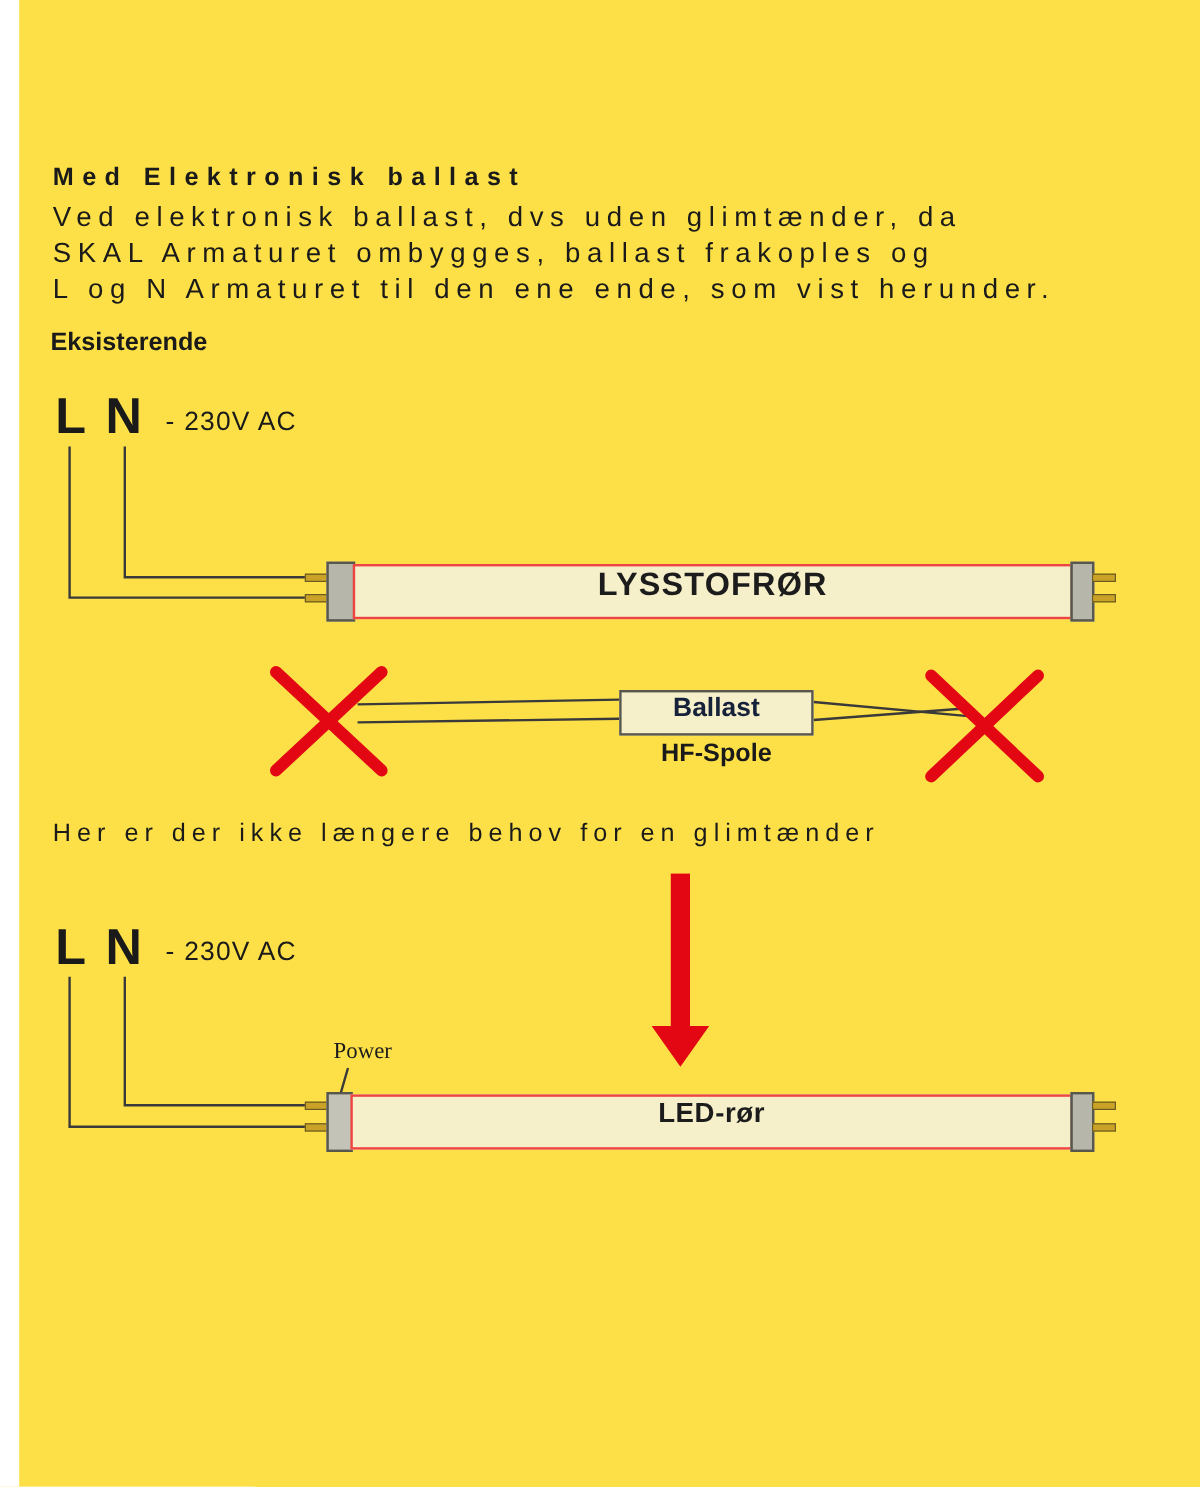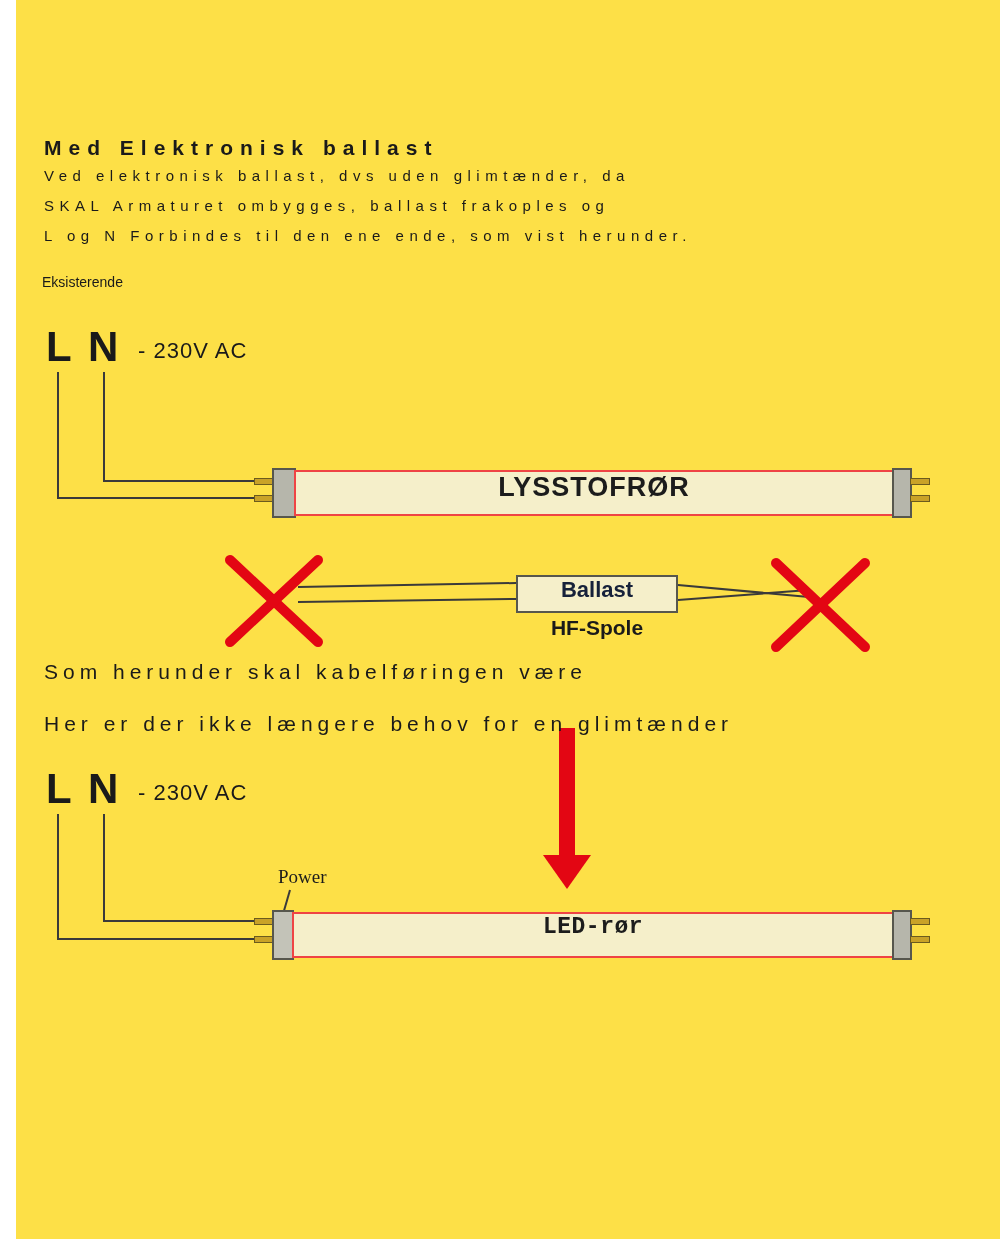--- a/index.html
+++ b/index.html
@@ -10,47 +10,47 @@
     --wire:#3a3a3a;
     --ink:#1a1a1a;
   }
   *{margin:0;padding:0;box-sizing:border-box;}
   body{background:#ffffff;font-family:"Liberation Sans",sans-serif;color:var(--ink);}
   .page{position:relative;width:1000px;height:1239px;background:#fde047;overflow:hidden;margin-left:16px;}
 
   .abs{position:absolute;}
 
   .intro-heading{left:28px;top:136px;font-size:21px;font-weight:bold;letter-spacing:7px;white-space:nowrap;}
-  .intro-line{font-size:15px;letter-spacing:5.5px;white-space:nowrap;left:28px;}
+  .intro-line{font-size:23px;letter-spacing:5.5px;white-space:nowrap;left:28px;}
   .intro-line.l1{top:167px;}
   .intro-line.l2{top:197px;}
   .intro-line.l3{top:227px;}
 
-  .section-heading{left:26px;top:274px;font-size:14px;font-weight:normal;}
+  .section-heading{left:26px;top:274px;font-size:21px;font-weight:bold;}
 
   .big-terminal{font-size:42px;font-weight:bold;line-height:1;}
   .voltage{font-size:22px;letter-spacing:1px;white-space:nowrap;}
 
   .svg-layer{position:absolute;left:0;top:0;width:1000px;height:1239px;pointer-events:none;}
 
   .tube-body{background:var(--tube_fill);border:2px solid #ef4444;display:flex;align-items:flex-start;justify-content:center;}
   .tube-cap{background:var(--cap_fill);border:2px solid #57574d;}
   .pin{background:var(--pin_fill);border:1px solid #6b5b1e;height:7px;width:20px;}
   .tube-label{font-weight:bold;color:#1c1c1c;}
   .tube-label.fluor{font-size:27px;letter-spacing:1px;}
   .tube-label.led{font-size:23px;letter-spacing:0.5px;}
 
   .ballast-box{left:500px;top:575px;width:162px;height:38px;background:var(--tube_fill);
     border:2px solid #57574d;display:flex;align-items:flex-start;justify-content:center;}
   .ballast-label{font-size:22px;font-weight:bold;color:#16213a;}
   .hf-label{left:500px;top:616px;width:162px;text-align:center;font-size:21px;font-weight:bold;}
 
   .mid-line{font-size:21px;letter-spacing:5px;white-space:nowrap;left:28px;}
   .mid-line.l1{top:660px;}
-  .mid-line.l2{top:712px;}
+  .mid-line.l2{top:683px;}
 
   .power-label{left:262px;top:866px;font-size:19px;color:#1c1c1c;font-family:Liberation Serif, serif;}
 </style>
 </head>
 <body>
 
 <div class="page">
 
   <svg class="svg-layer" viewBox="0 0 1000 1239">
 
@@ -86,21 +86,21 @@
       <path d="M 42 814 L 42 939 L 240 939"></path>
       <line x1="274" y1="890" x2="263" y2="928"></line>
       <line x1="276" y1="913" x2="259" y2="956"></line>
       <path d="M 868 916 C 850 928 850 942 868 954"></path>
     </g>
   </svg>
 
   <div class="abs intro-heading">Med Elektronisk ballast</div>
   <div class="abs intro-line l1">Ved elektronisk ballast, dvs uden glimtænder, da</div>
   <div class="abs intro-line l2">SKAL Armaturet ombygges, ballast frakoples og</div>
-  <div class="abs intro-line l3">L og N Forbindes til den ene ende, som vist herunder.</div>
+  <div class="abs intro-line l3">L og N Armaturet til den ene ende, som vist herunder.</div>
 
   <div class="abs section-heading">Eksisterende</div>
 
   <div class="abs big-terminal" style="left:30px;top:326px;">L</div>
   <div class="abs big-terminal" style="left:72px;top:326px;">N</div>
   <div class="abs voltage" style="left:122px;top:338px;">- 230V AC</div>
 
   <div class="abs pin" style="left:238px;top:478px;"></div>
   <div class="abs pin" style="left:238px;top:495px;"></div>
   <div class="abs tube-cap" style="left:256px;top:468px;width:24px;height:50px;"></div>
@@ -109,32 +109,31 @@
   </div>
   <div class="abs tube-cap" style="left:876px;top:468px;width:20px;height:50px;"></div>
   <div class="abs pin" style="left:894px;top:478px;"></div>
   <div class="abs pin" style="left:894px;top:495px;"></div>
 
   <div class="abs ballast-box">
     <span class="ballast-label">Ballast</span>
   </div>
   <div class="abs hf-label">HF-Spole</div>
 
-  <div class="abs mid-line l1">Som herunder skal kabelføringen være</div>
   <div class="abs mid-line l2">Her er der ikke længere behov for en glimtænder</div>
 
   <div class="abs big-terminal" style="left:30px;top:768px;">L</div>
   <div class="abs big-terminal" style="left:72px;top:768px;">N</div>
   <div class="abs voltage" style="left:122px;top:780px;">- 230V AC</div>
 
   <div class="abs power-label">Power</div>
 
   <div class="abs pin" style="left:238px;top:918px;"></div>
   <div class="abs pin" style="left:238px;top:936px;"></div>
   <div class="abs tube-cap" style="left:256px;top:910px;width:22px;height:50px;background:#c3c3b8;"></div>
-  <div class="abs tube-body" style="left:276px;top:912px;width:602px;height:46px;font-family:Liberation Mono, monospace;">
+  <div class="abs tube-body" style="left:276px;top:912px;width:602px;height:46px;">
     <span class="tube-label led">LED-rør</span>
   </div>
   <div class="abs tube-cap" style="left:876px;top:910px;width:20px;height:50px;"></div>
   <div class="abs pin" style="left:894px;top:918px;"></div>
   <div class="abs pin" style="left:894px;top:936px;"></div>
 
 </div>
 
 </body></html>

